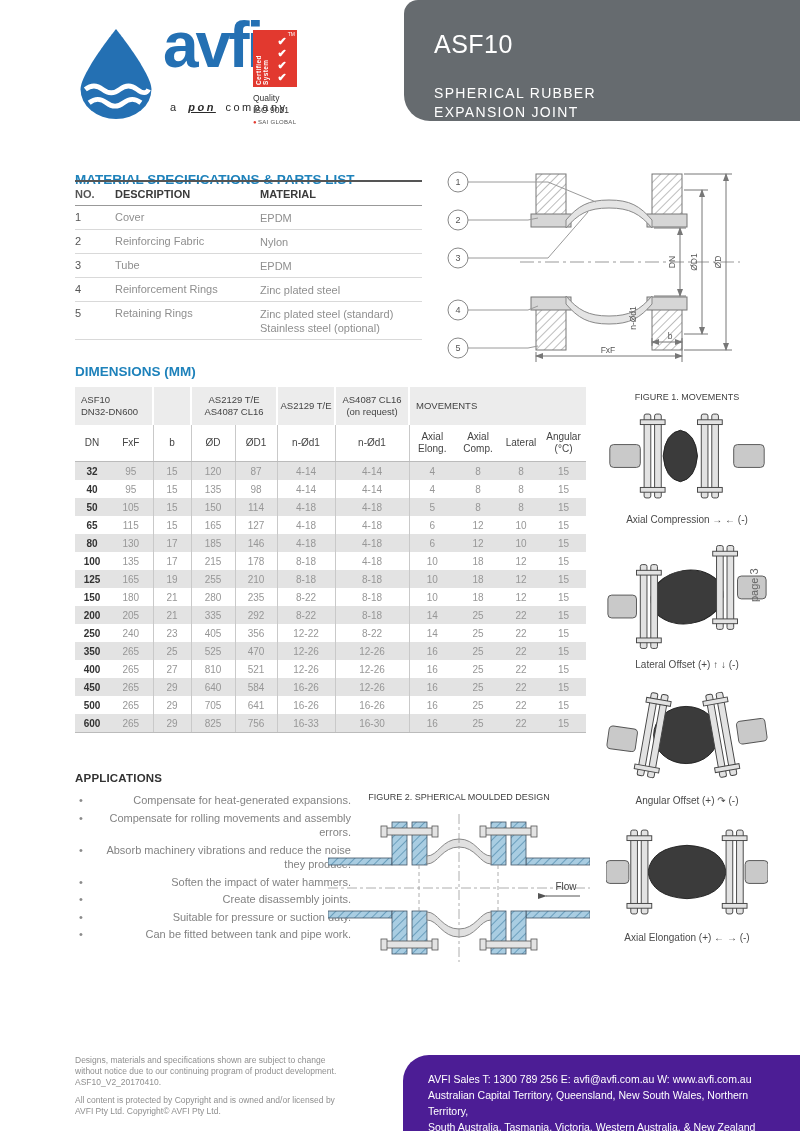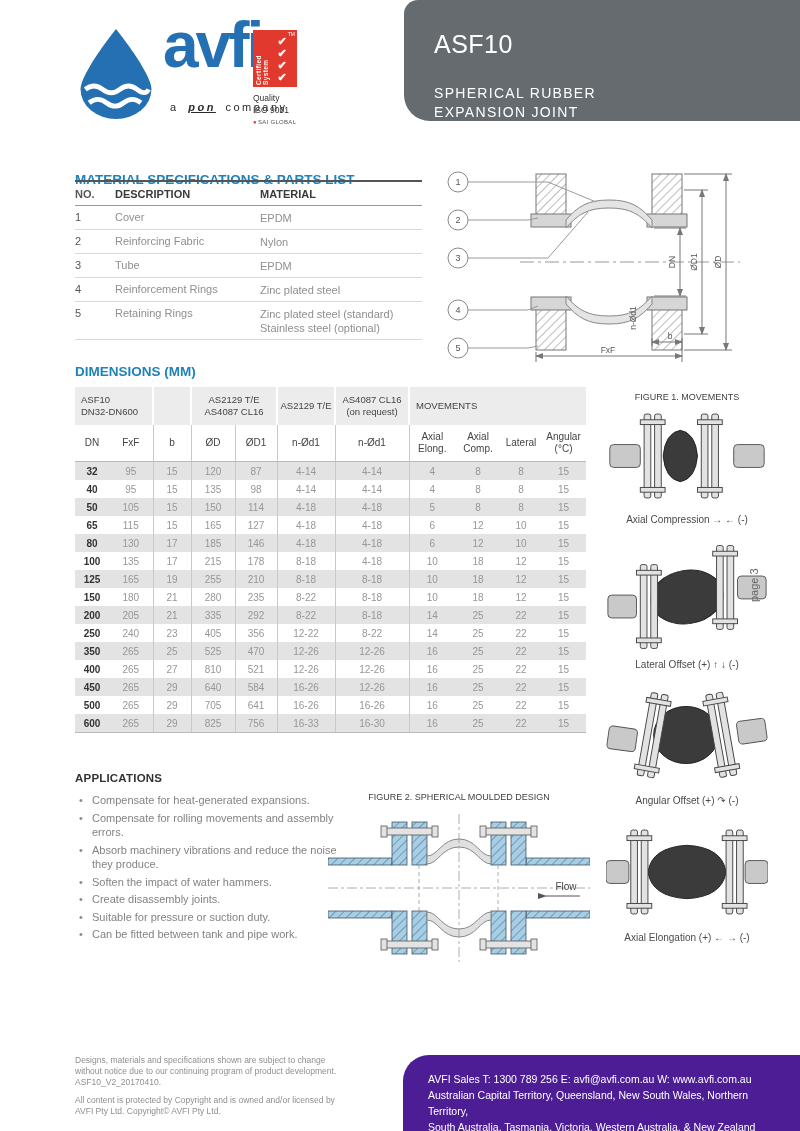--- a/index.html
+++ b/index.html
@@ -78,21 +78,21 @@
   .move-fig { position:absolute; left:598px; width:178px; text-align:center; }
   .move-fig .cap { margin-top:6px; font-size:10px; color:#4a4a4a; }
   .page-label {
     position:absolute; left:748px; top:602px; font-size:11px; color:#666;
     transform:rotate(-90deg); transform-origin:left top; white-space:nowrap;
   }
 
   
   .apps { position:absolute; left:75px; top:772px; width:276px; }
   .apps h3 { margin:0; font-size:11.5px; color:#333; font-weight:bold; letter-spacing:0.2px; }
-  .apps ul { margin:9px 0 16px 0; padding:0; list-style:none; }
+  .apps ul { margin:9px 0 16px 0; padding:0; list-style:none;text-align:right; }
   .apps li { position:relative; padding-left:17px; font-size:11px; color:#838383; line-height:14.5px; margin-bottom:3px; }
   .apps li::before { content:"•"; position:absolute; left:4px; color:#8a8a8a; }
 
   
   .fig2 { position:absolute; left:328px; top:792px; width:262px; }
   .fig2 .fig2-title { text-align:center; font-size:9px; color:#3f3f3f; margin-bottom:6px; }
 
   
   .footer-notes { position:absolute; left:75px; top:1055px; font-size:8.5px; color:#8f8f8f; line-height:11px; }
   .footer-notes .n { white-space:pre-line; margin-bottom:7px; }

